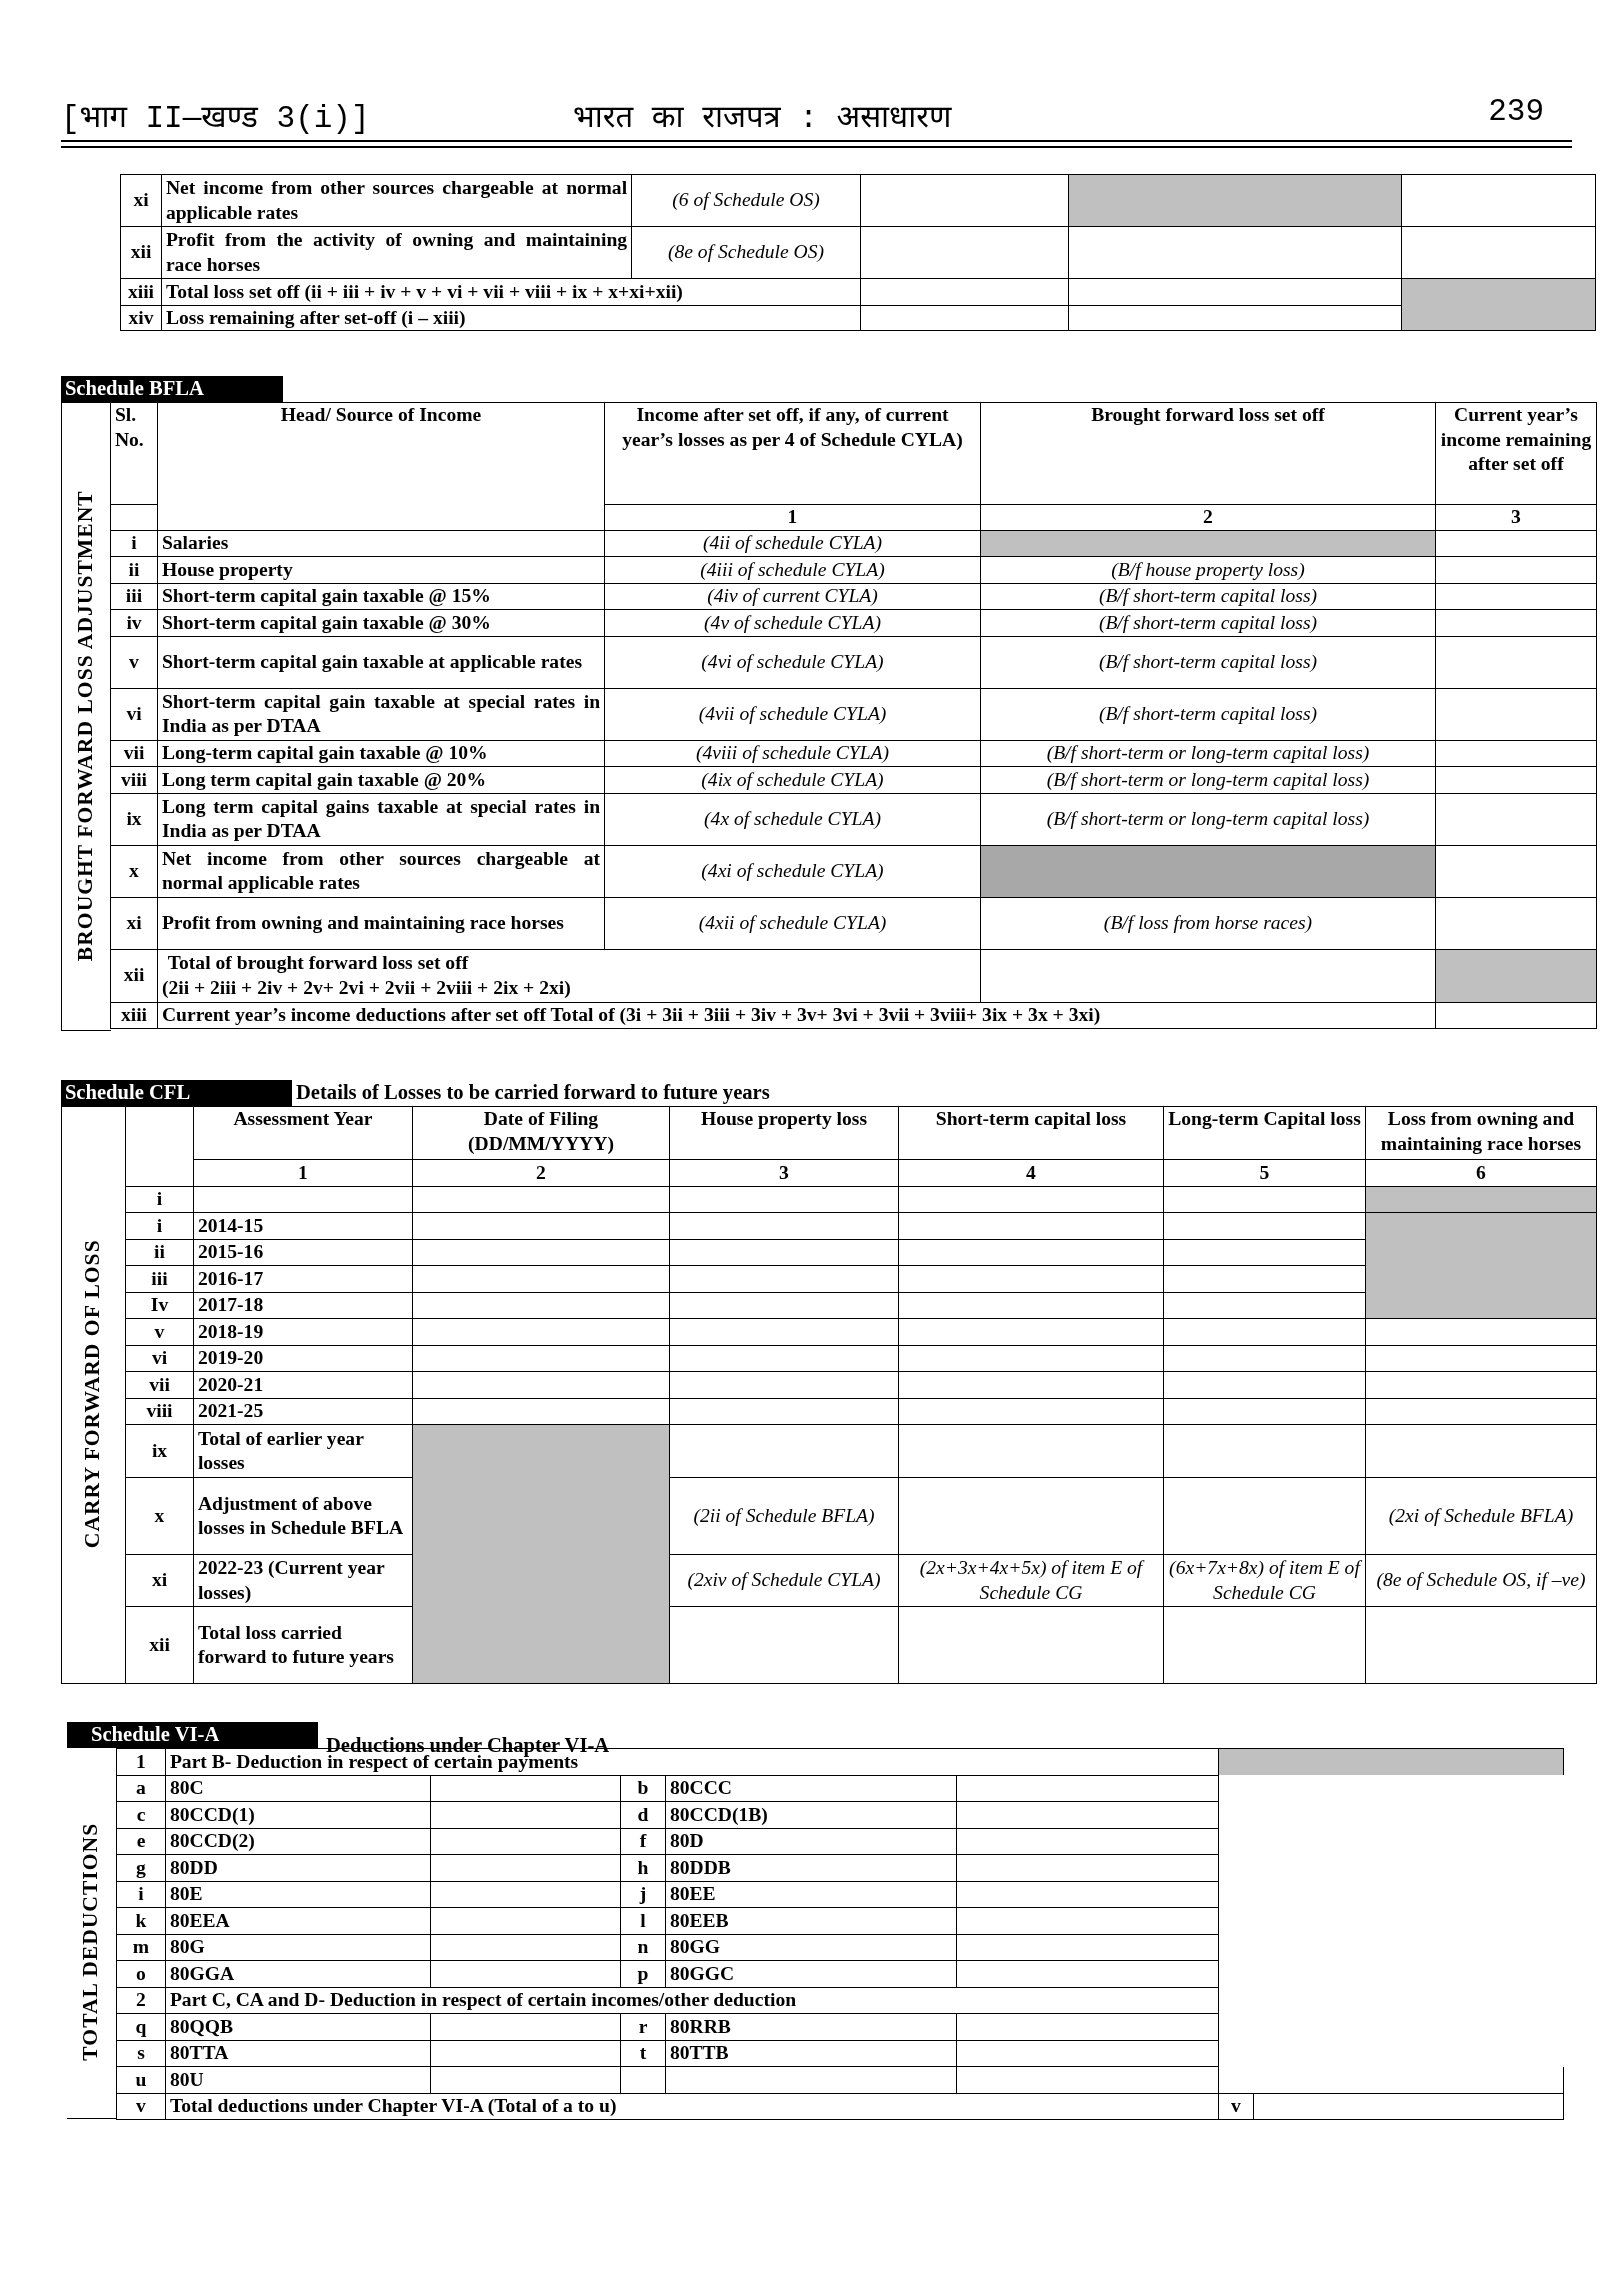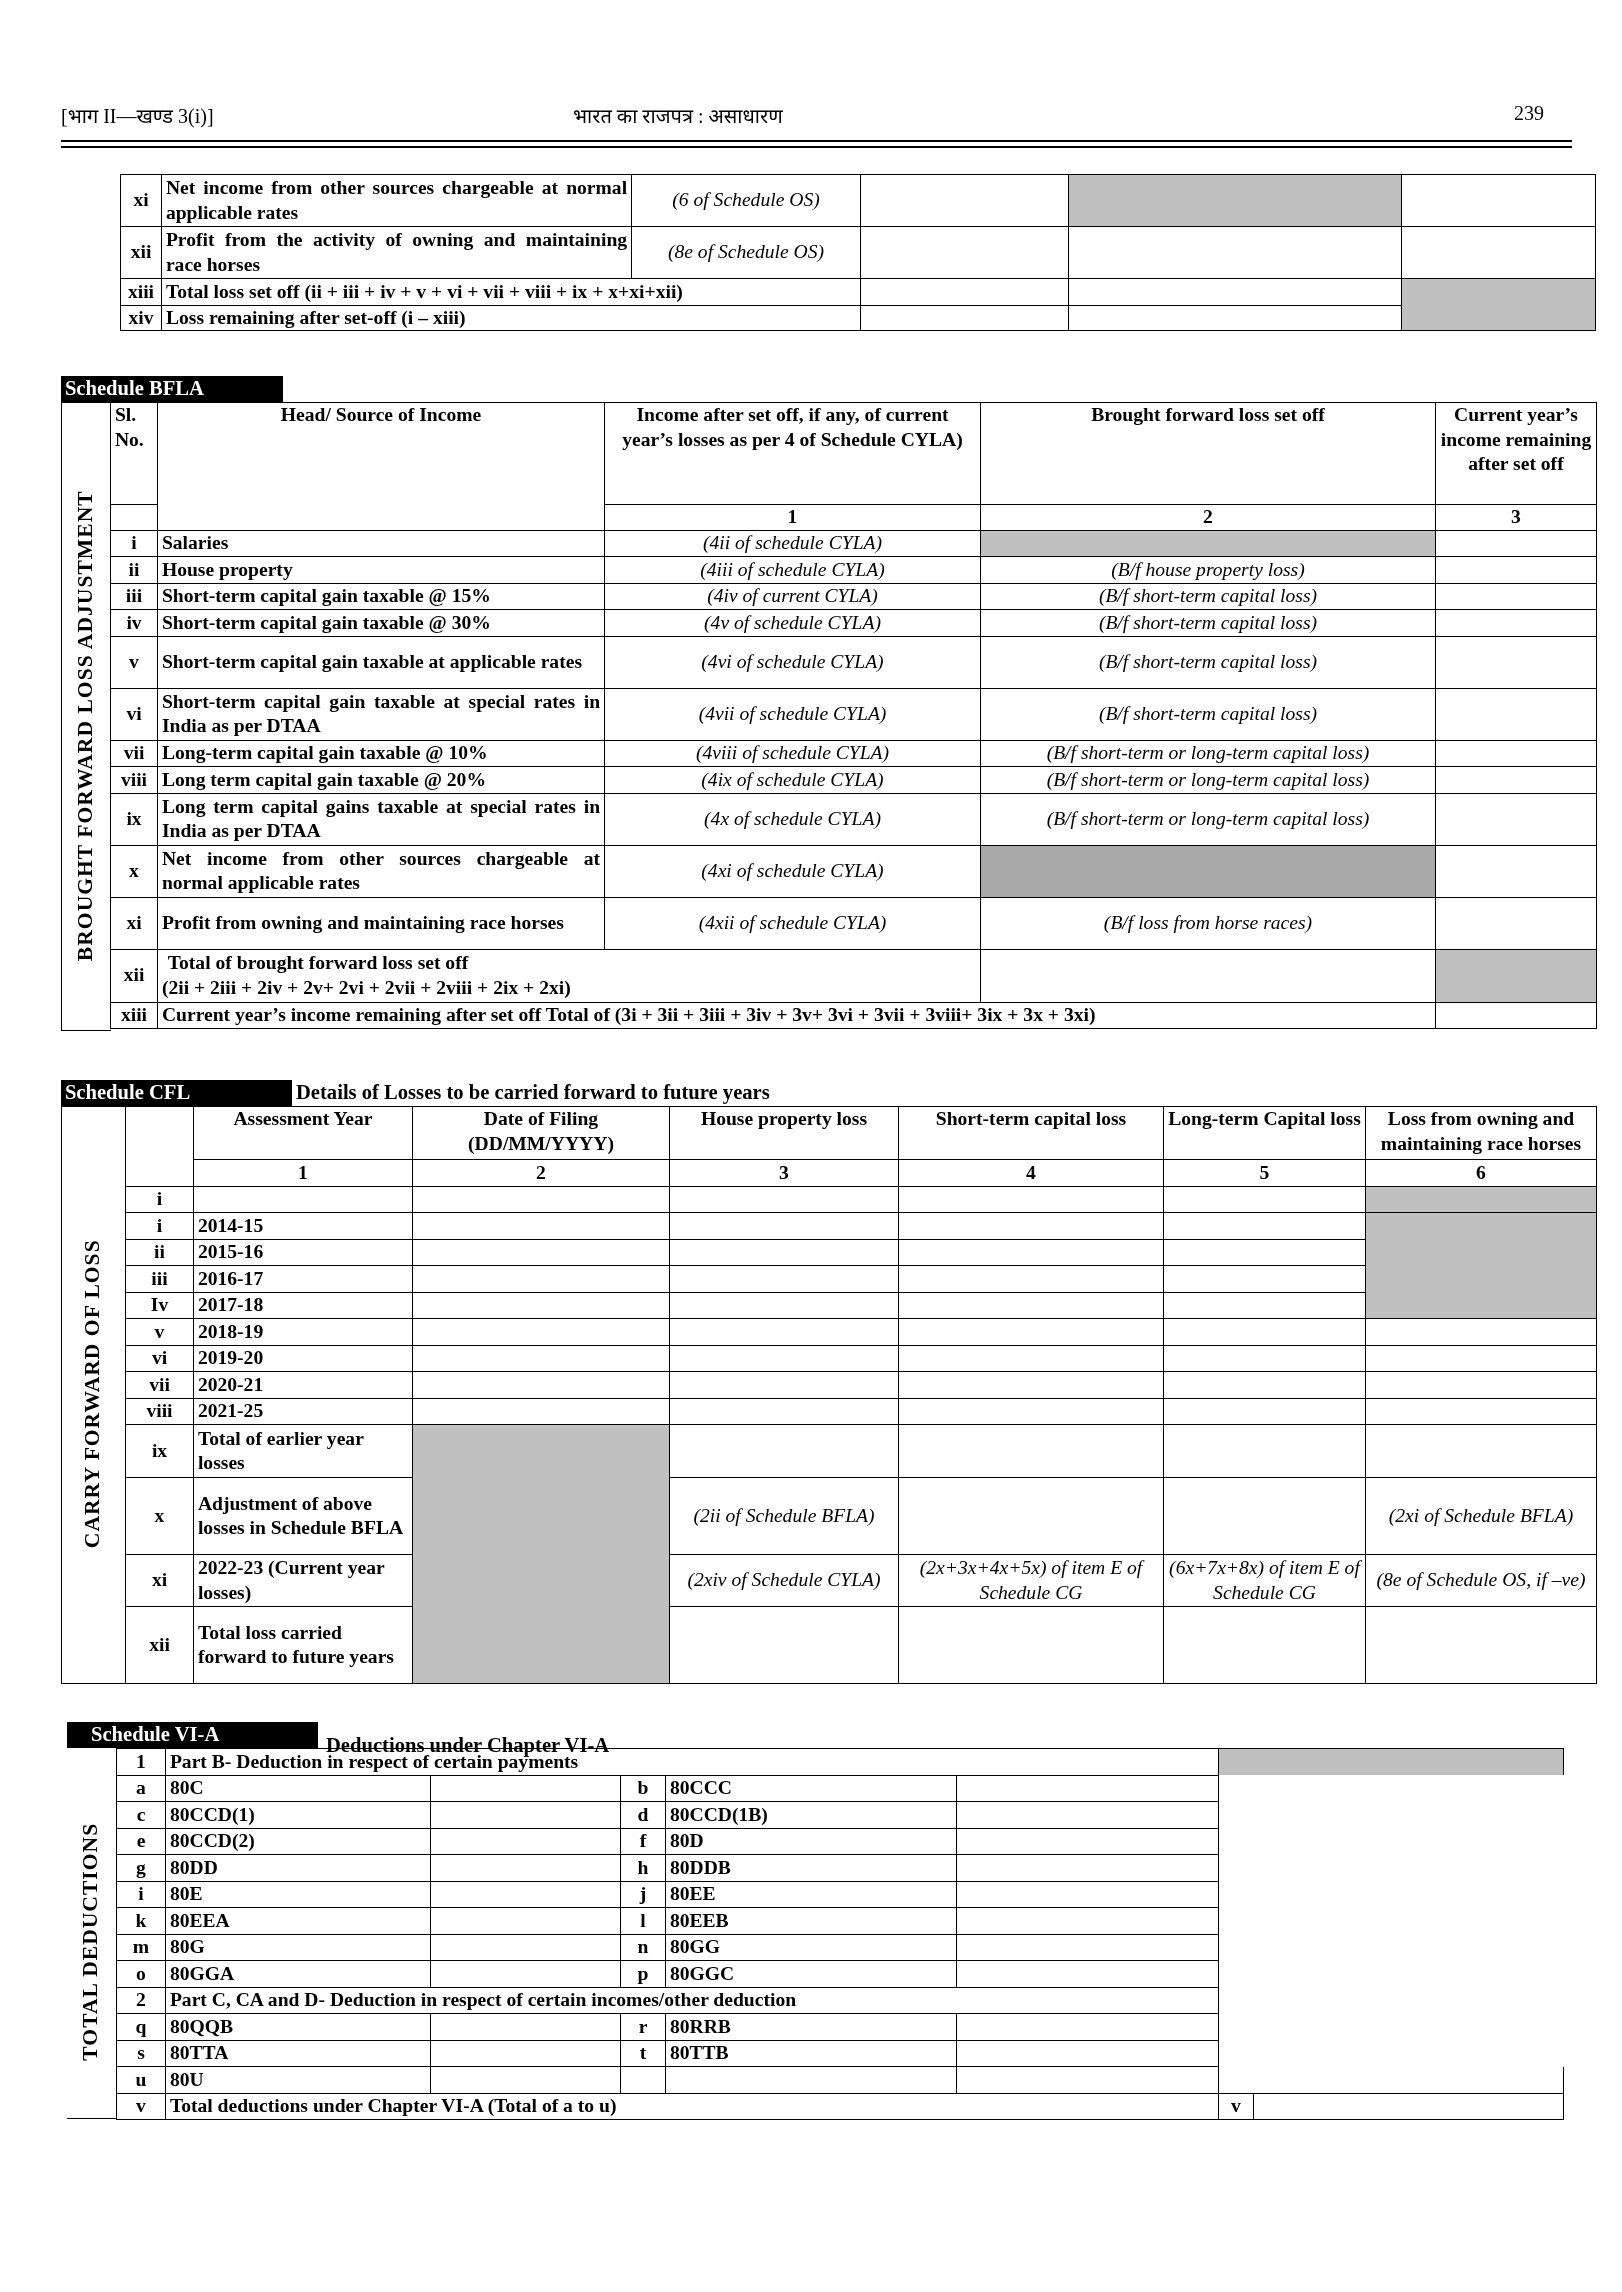--- a/index.html
+++ b/index.html
@@ -1,17 +1,17 @@
 <!DOCTYPE html>
 <html><head>
 <meta charset="utf-8">
 <style>
   html,body{margin:0;padding:0;background:#fff;}
   body{width:1622px;height:2293px;position:relative;font-family:"Liberation Serif","DejaVu Serif",serif;color:#000;overflow:hidden;}
-  .hdr{position:absolute;top:102px;font-size:20px;}
+  .hdr{position:absolute;top:94px;font-size:31px;font-family:Liberation Mono, monospace;}
   .rule{position:absolute;left:61px;width:1511px;border-top:2px solid #000;}
   table{border-collapse:collapse;position:absolute;table-layout:fixed;}
   td{border:1.5px solid #000;padding:0 3.9px;font-size:19.6px;line-height:24.5px;vertical-align:middle;}
   .b{font-weight:bold;}
   .c{text-align:center;}
   .j{text-align:justify;text-align-last:left;}
   .it{font-style:italic;text-align:center;font-size:19.6px;}
   .g{background:#c0c0c0;}
   .g2{background:#a8a8a8;}
   .ttl{position:absolute;height:25.5px;font-size:20.6px;line-height:25.5px;}
@@ -184,21 +184,21 @@
     <td class="b c">xii</td>
     <td class="b" colspan="2">
       <div style="padding-left:5.9px">Total of brought forward loss set off</div>
       <div>(2ii + 2iii + 2iv + 2v+ 2vi + 2vii + 2viii + 2ix + 2xi)</div>
     </td>
     <td></td>
     <td class="g"></td>
   </tr>
   <tr style="height:26.5px">
     <td class="b c">xiii</td>
-    <td class="b" colspan="3" style="white-space:nowrap">Current year’s income remaining after set off Total of (3i + 3ii + 3iii + 3iv + 3v+ 3vi + 3vii + 3viii+ 3ix + 3x + 3xi)</td>
+    <td class="b" colspan="3" style="white-space:nowrap">Current year’s income deductions after set off Total of (3i + 3ii + 3iii + 3iv + 3v+ 3vi + 3vii + 3viii+ 3ix + 3x + 3xi)</td>
     <td></td>
   </tr>
 </tbody>
   </table>
 
 <div class="ttl" style="left:61px;top:1080px;width:1535px;">
   <div class="blk" style="width:231px;">Schedule CFL</div>
   <div class="txt" style="left:235px;">Details of Losses to be carried forward to future years</div>
 </div>
 <div class="vband" style="left:61px;top:1106px;width:65px;height:576px;"></div>

